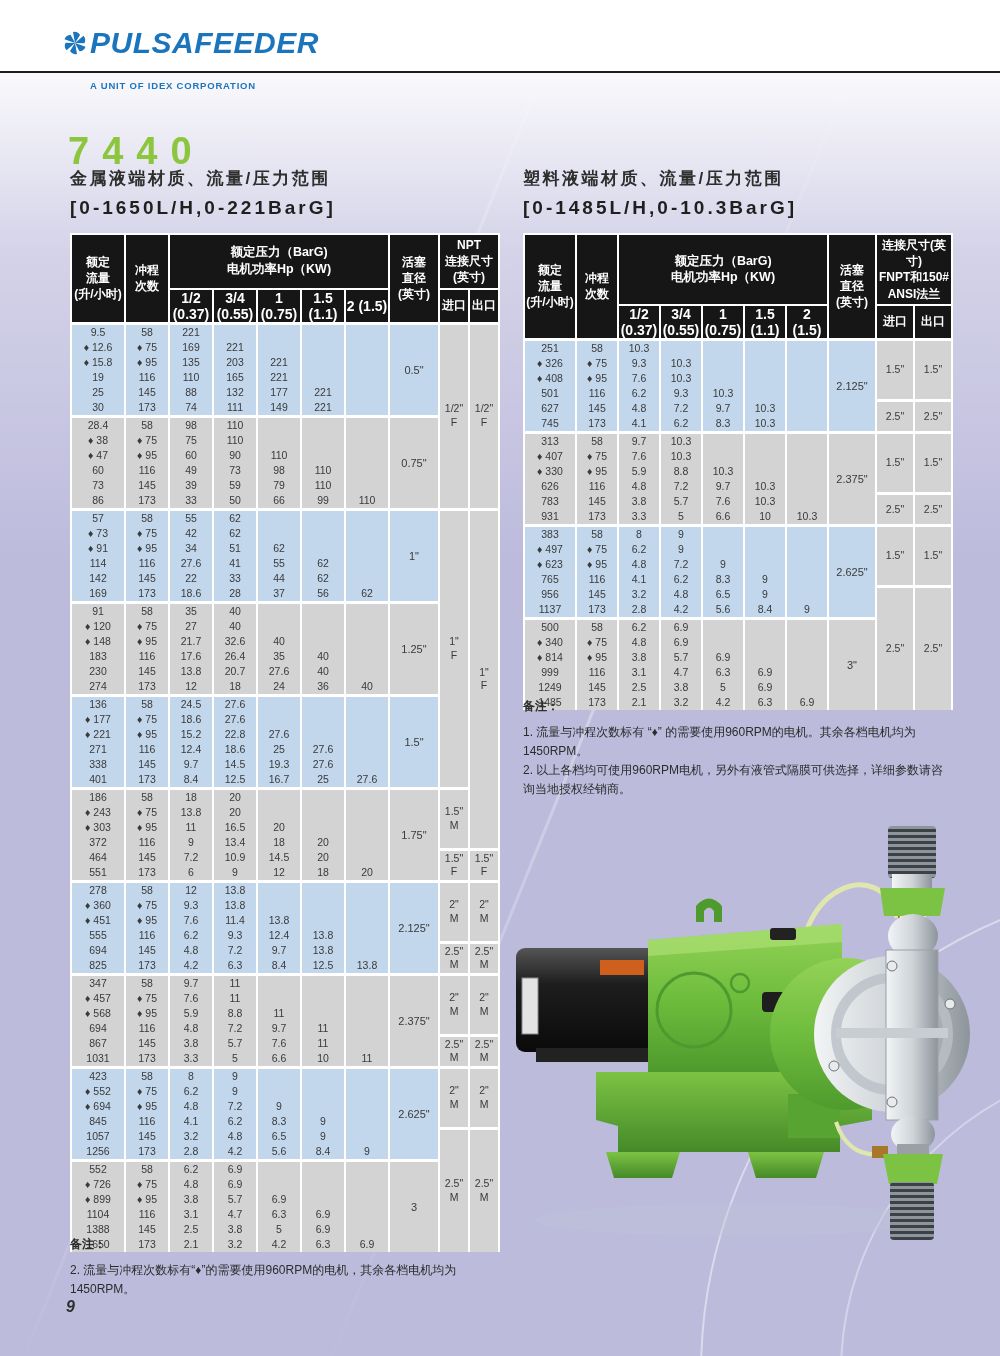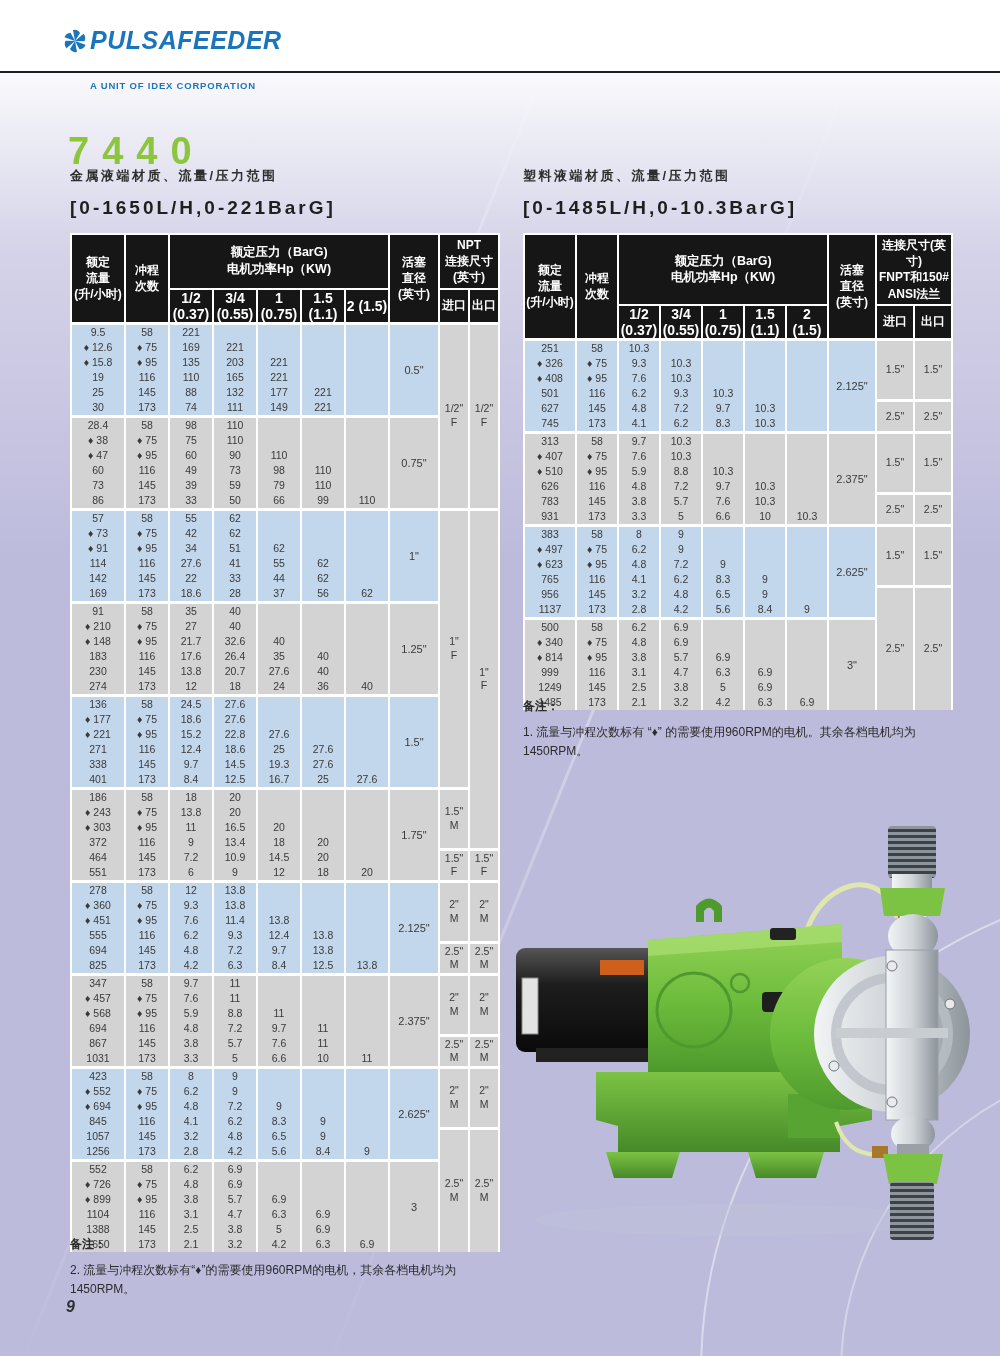--- a/index.html
+++ b/index.html
@@ -11,25 +11,25 @@
       linear-gradient(168deg,#ffffff 0%,#f6f6fa 10%,#cfccе6 28%,#b6b1d8 44%,#b7bedf 60%,#ccdcec 76%,#dfeee9 100%);
     background-color:#bdbbdc;}
   .grad-top{position:absolute;left:0;top:0;width:100%;height:560px;
     background:linear-gradient(180deg,#ffffff 0%,rgba(255,255,255,0.9) 14%,rgba(255,255,255,0.35) 45%,rgba(255,255,255,0) 100%);pointer-events:none;}
   .streak{position:absolute;width:3px;height:1500px;background:linear-gradient(180deg,transparent,rgba(255,255,255,0.55),transparent);transform:rotate(22deg);pointer-events:none;}
   .arc{position:absolute;border:2px solid rgba(255,255,255,0.45);border-radius:50%;pointer-events:none;}
 
   .topband{position:absolute;left:0;top:0;width:100%;height:71px;background:#ffffff;}
   .rule{position:absolute;left:0;top:71px;width:100%;height:2px;background:#1c1c1c;}
   .logo{position:absolute;left:62px;top:26px;display:flex;align-items:center;}
-  .logo-text{color:#1b75bc;font-size:25px;font-weight:bold;font-style:italic;letter-spacing:0.5px;margin-left:2px;}
+  .logo-text{color:#1b75bc;font-size:30px;font-weight:bold;font-style:italic;letter-spacing:0.5px;margin-left:2px;}
   .logo-tag{position:absolute;left:90px;top:56px;color:#1b75bc;font-size:9.5px;letter-spacing:0.8px;font-weight:bold;margin-top:24px;}
 
   .model{position:absolute;left:68px;top:98px;font-size:38px;font-weight:800;color:#8cc63e;letter-spacing:13px;margin-top:32px;}
-  .sec-title{position:absolute;font-size:13px;font-weight:bold;color:#2e2e2e;letter-spacing:2.5px;}
+  .sec-title{position:absolute;font-size:17px;font-weight:bold;color:#2e2e2e;letter-spacing:2.5px;}
   .sec-range{position:absolute;font-size:19px;font-weight:600;color:#1f1f1f;letter-spacing:3px;}
 
   .tbl-wrap{position:absolute;}
   table.tbl{border-collapse:collapse;table-layout:fixed;}
   .tbl th{background:#161616;color:#ffffff;border:2px solid #ffffff;font-weight:bold;
     white-space:pre-line;text-align:center;vertical-align:middle;padding:2px 0;}
   .tbl th.hmain{font-size:12px;line-height:1.35;}
   .tbl th.hpress{font-size:12.5px;}
   .tbl th.hsub{font-size:14px;height:26px;padding:0;}
   .tbl th.hio{font-size:12px;height:26px;padding:0;margin-left:13px;}
@@ -298,21 +298,21 @@
             <td class="bgg">91</td>
             <td class="bgg">58</td>
             <td class="bgg">35</td>
             <td class="bgg">40</td>
             <td class="bgg"></td>
             <td class="bgg"></td>
             <td class="bgg"></td>
             <td class="bgg c-piston" rowspan="6">1.25"</td>
           </tr>
           <tr>
-            <td class="bgg">♦ 210</td>
+            <td class="bgg">♦ 120</td>
             <td class="bgg">♦ 75</td>
             <td class="bgg">27</td>
             <td class="bgg">40</td>
             <td class="bgg"></td>
             <td class="bgg"></td>
             <td class="bgg"></td>
           </tr>
           <tr>
             <td class="bgg">♦ 148</td>
             <td class="bgg">♦ 95</td>
@@ -834,21 +834,21 @@
           <tr>
             <td class="bgg">♦ 407</td>
             <td class="bgg">♦ 75</td>
             <td class="bgg">7.6</td>
             <td class="bgg">10.3</td>
             <td class="bgg"></td>
             <td class="bgg"></td>
             <td class="bgg"></td>
           </tr>
           <tr>
-            <td class="bgg">♦ 510</td>
+            <td class="bgg">♦ 330</td>
             <td class="bgg">♦ 95</td>
             <td class="bgg">5.9</td>
             <td class="bgg">8.8</td>
             <td class="bgg">10.3</td>
             <td class="bgg"></td>
             <td class="bgg"></td>
           </tr>
           <tr>
             <td class="bgg">626</td>
             <td class="bgg">116</td>
@@ -991,20 +991,21 @@
             <td class="bgg">4.2</td>
             <td class="bgg">6.3</td>
             <td class="bgg">6.9</td>
           </tr>
         </tbody>
       </table>
   </div>
   <div class="notes" style="left:523px;top:698px;width:432px;">
     <div class="nt">备注：</div>
     <div class="ni">1. 流量与冲程次数标有 “♦” 的需要使用960RPM的电机。其余各档电机均为1450RPM。</div>
+    <div class="ni">2. 以上各档均可使用960RPM电机，另外有液管式隔膜可供选择，详细参数请咨询当地授权经销商。</div>
   </div>
 
   <svg class="pump" viewBox="0 0 490 435">
     <defs>
       <linearGradient id="grnV" x1="0" y1="0" x2="0" y2="1">
         <stop offset="0" stop-color="#93d257"></stop>
           <stop offset="0.5" stop-color="#6fbd3d"></stop>
           <stop offset="1" stop-color="#4f9a2d"></stop>
       </linearGradient>
       <linearGradient id="grnB" x1="0" y1="0" x2="0" y2="1">

